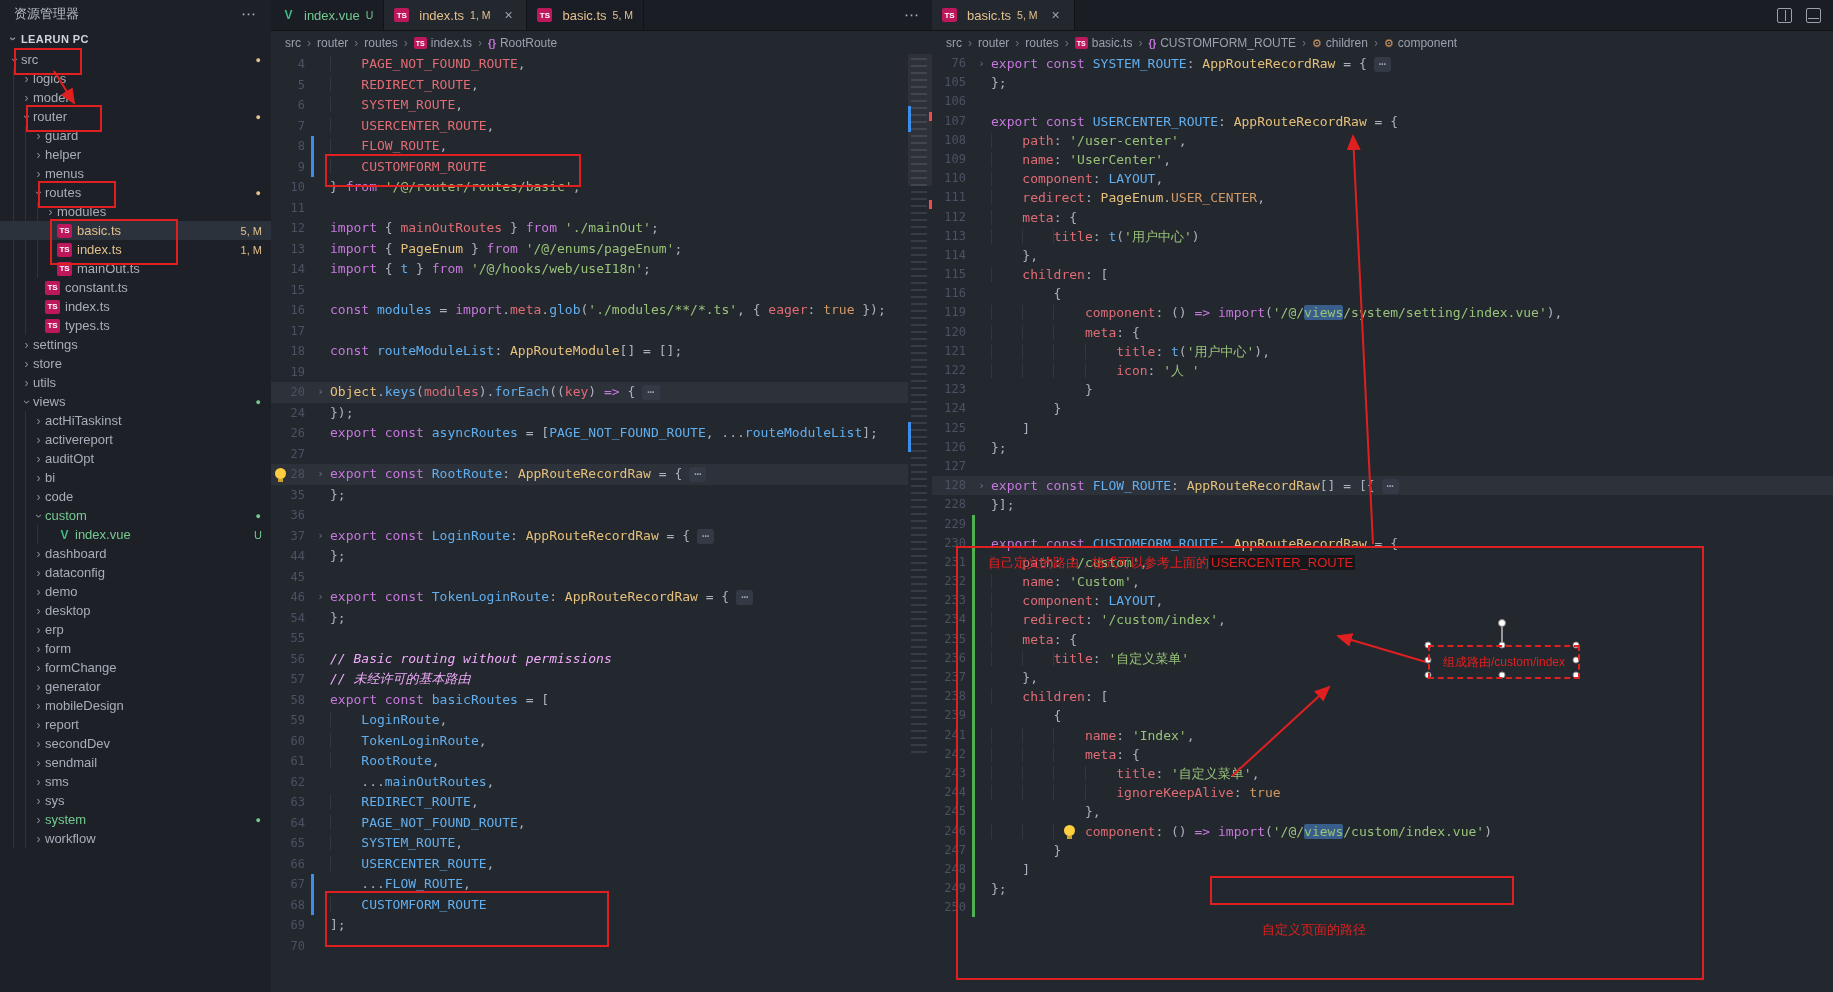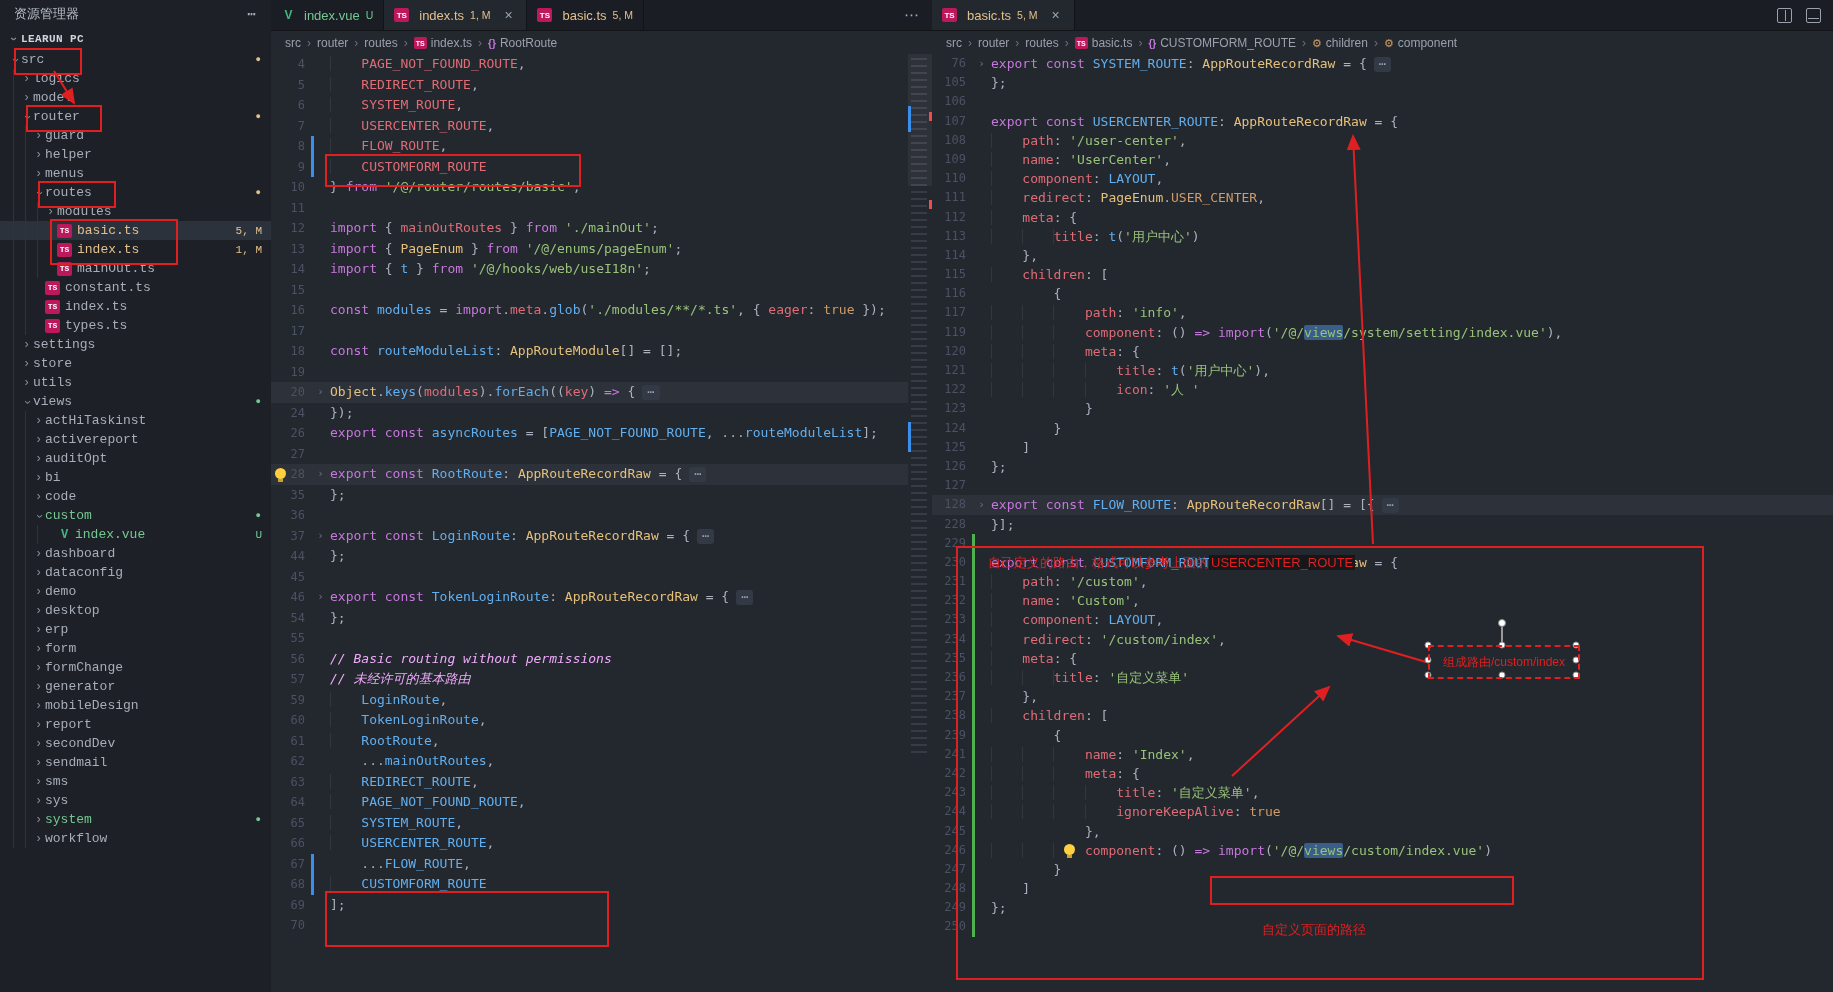--- a/index.html
+++ b/index.html
@@ -1,20 +1,20 @@
 <!DOCTYPE html>
 <html><head>
 <meta charset="utf-8">
 <style>
   html,body{margin:0;padding:0;background:#121418;}
   .app{position:relative;width:1833px;height:992px;background:#23272e;color:#abb2bf;
        font-family:"Liberation Sans",sans-serif;overflow:hidden;font-size:13px;}
 
   
-  .sidebar{position:absolute;left:0;top:0;width:271px;height:100%;background:#1d2026;border-right:1px solid #111316;overflow:hidden;font-family:Liberation Mono, monospace;}
+  .sidebar{position:absolute;left:0;top:0;width:271px;height:100%;background:#1d2026;border-right:1px solid #111316;overflow:hidden;}
   .side-head{height:28px;display:flex;align-items:center;padding:0 14px;color:#b9bfc9;}
   .side-head .spacer{flex:1}
   .more-icon{color:#aab1bc;font-size:15px;letter-spacing:1px;cursor:pointer}
   .ws-head{height:22px;display:flex;align-items:center;font-size:11px;font-weight:bold;color:#d0d5dd;padding:0 6px;letter-spacing:.4px;gap:2px}
   .tree{position:relative}
   .tree-row{display:flex;align-items:center;height:19px;color:#a7aeb9;padding-left:8px;cursor:pointer;white-space:nowrap}
   .tree-row.selected{background:#2c323c}
   .indent{display:inline-block;align-self:stretch;background:repeating-linear-gradient(90deg,transparent 0 5px,#2e333c 5px 6px,transparent 6px 12px)}
   .chev{width:13px;min-width:13px;text-align:center;color:#868d99;font-size:12px;display:inline-block;transition:none}
   .chev.open{transform:rotate(90deg)}
@@ -468,20 +468,21 @@
           <div class="code-row"><span class="lnum">35</span><span class="gitbar"></span><span class="foldcol"></span><span class="codetext"><span class="tk-p">};</span></span></div>
           <div class="code-row"><span class="lnum">36</span><span class="gitbar"></span><span class="foldcol"></span><span class="codetext"></span></div>
           <div class="code-row"><span class="lnum">37</span><span class="gitbar"></span><span class="foldcol">›</span><span class="codetext"><span class="tk-k">export</span><span class="tk-p"> </span><span class="tk-k">const</span><span class="tk-p"> </span><span class="tk-f">LoginRoute</span><span class="tk-p">: </span><span class="tk-ty">AppRouteRecordRaw</span><span class="tk-p"> = {</span><span class="fold-ellipsis">⋯</span></span></div>
           <div class="code-row"><span class="lnum">44</span><span class="gitbar"></span><span class="foldcol"></span><span class="codetext"><span class="tk-p">};</span></span></div>
           <div class="code-row"><span class="lnum">45</span><span class="gitbar"></span><span class="foldcol"></span><span class="codetext"></span></div>
           <div class="code-row"><span class="lnum">46</span><span class="gitbar"></span><span class="foldcol">›</span><span class="codetext"><span class="tk-k">export</span><span class="tk-p"> </span><span class="tk-k">const</span><span class="tk-p"> </span><span class="tk-f">TokenLoginRoute</span><span class="tk-p">: </span><span class="tk-ty">AppRouteRecordRaw</span><span class="tk-p"> = {</span><span class="fold-ellipsis">⋯</span></span></div>
           <div class="code-row"><span class="lnum">54</span><span class="gitbar"></span><span class="foldcol"></span><span class="codetext"><span class="tk-p">};</span></span></div>
           <div class="code-row"><span class="lnum">55</span><span class="gitbar"></span><span class="foldcol"></span><span class="codetext"></span></div>
           <div class="code-row"><span class="lnum">56</span><span class="gitbar"></span><span class="foldcol"></span><span class="codetext"><span class="tk-c">// Basic routing without permissions</span></span></div>
           <div class="code-row"><span class="lnum">57</span><span class="gitbar"></span><span class="foldcol"></span><span class="codetext"><span class="tk-c">// 未经许可的基本路由</span></span></div>
+          <div class="code-row"><span class="lnum">58</span><span class="gitbar"></span><span class="foldcol"></span><span class="codetext"><span class="tk-k">export</span><span class="tk-p"> </span><span class="tk-k">const</span><span class="tk-p"> </span><span class="tk-f">basicRoutes</span><span class="tk-p"> = [</span></span></div>
           <div class="code-row"><span class="lnum">59</span><span class="gitbar"></span><span class="foldcol"></span><span class="codetext"><span class="tk-p ws">    </span><span class="tk-f">LoginRoute</span><span class="tk-p">,</span></span></div>
           <div class="code-row"><span class="lnum">60</span><span class="gitbar"></span><span class="foldcol"></span><span class="codetext"><span class="tk-p ws">    </span><span class="tk-f">TokenLoginRoute</span><span class="tk-p">,</span></span></div>
           <div class="code-row"><span class="lnum">61</span><span class="gitbar"></span><span class="foldcol"></span><span class="codetext"><span class="tk-p ws">    </span><span class="tk-f">RootRoute</span><span class="tk-p">,</span></span></div>
           <div class="code-row"><span class="lnum">62</span><span class="gitbar"></span><span class="foldcol"></span><span class="codetext"><span class="tk-p">    ...</span><span class="tk-f">mainOutRoutes</span><span class="tk-p">,</span></span></div>
           <div class="code-row"><span class="lnum">63</span><span class="gitbar"></span><span class="foldcol"></span><span class="codetext"><span class="tk-p ws">    </span><span class="tk-f">REDIRECT_ROUTE</span><span class="tk-p">,</span></span></div>
           <div class="code-row"><span class="lnum">64</span><span class="gitbar"></span><span class="foldcol"></span><span class="codetext"><span class="tk-p ws">    </span><span class="tk-f">PAGE_NOT_FOUND_ROUTE</span><span class="tk-p">,</span></span></div>
           <div class="code-row"><span class="lnum">65</span><span class="gitbar"></span><span class="foldcol"></span><span class="codetext"><span class="tk-p ws">    </span><span class="tk-f">SYSTEM_ROUTE</span><span class="tk-p">,</span></span></div>
           <div class="code-row"><span class="lnum">66</span><span class="gitbar"></span><span class="foldcol"></span><span class="codetext"><span class="tk-p ws">    </span><span class="tk-f">USERCENTER_ROUTE</span><span class="tk-p">,</span></span></div>
           <div class="code-row"><span class="lnum">67</span><span class="gitbar git-mod"></span><span class="foldcol"></span><span class="codetext"><span class="tk-p">    ...</span><span class="tk-f">FLOW_ROUTE</span><span class="tk-p">,</span></span></div>
           <div class="code-row"><span class="lnum">68</span><span class="gitbar git-mod"></span><span class="foldcol"></span><span class="codetext"><span class="tk-p ws">    </span><span class="tk-f">CUSTOMFORM_ROUTE</span></span></div>
@@ -559,21 +560,20 @@
           <div class="code-row"><span class="lnum">107</span><span class="gitbar"></span><span class="foldcol"></span><span class="codetext"><span class="tk-k">export</span><span class="tk-p"> </span><span class="tk-k">const</span><span class="tk-p"> </span><span class="tk-f">USERCENTER_ROUTE</span><span class="tk-p">: </span><span class="tk-ty">AppRouteRecordRaw</span><span class="tk-p"> = {</span></span></div>
           <div class="code-row"><span class="lnum">108</span><span class="gitbar"></span><span class="foldcol"></span><span class="codetext"><span class="tk-p ws">    </span><span class="tk-v">path</span><span class="tk-p">: </span><span class="tk-s">'/user-center'</span><span class="tk-p">,</span></span></div>
           <div class="code-row"><span class="lnum">109</span><span class="gitbar"></span><span class="foldcol"></span><span class="codetext"><span class="tk-p ws">    </span><span class="tk-v">name</span><span class="tk-p">: </span><span class="tk-s">'UserCenter'</span><span class="tk-p">,</span></span></div>
           <div class="code-row"><span class="lnum">110</span><span class="gitbar"></span><span class="foldcol"></span><span class="codetext"><span class="tk-p ws">    </span><span class="tk-v">component</span><span class="tk-p">: </span><span class="tk-f">LAYOUT</span><span class="tk-p">,</span></span></div>
           <div class="code-row"><span class="lnum">111</span><span class="gitbar"></span><span class="foldcol"></span><span class="codetext"><span class="tk-p ws">    </span><span class="tk-v">redirect</span><span class="tk-p">: </span><span class="tk-ty">PageEnum</span><span class="tk-p">.</span><span class="tk-n">USER_CENTER</span><span class="tk-p">,</span></span></div>
           <div class="code-row"><span class="lnum">112</span><span class="gitbar"></span><span class="foldcol"></span><span class="codetext"><span class="tk-p ws">    </span><span class="tk-v">meta</span><span class="tk-p">: {</span></span></div>
           <div class="code-row"><span class="lnum">113</span><span class="gitbar"></span><span class="foldcol"></span><span class="codetext"><span class="tk-p ws">        </span><span class="tk-v">title</span><span class="tk-p">: </span><span class="tk-f">t</span><span class="tk-p">(</span><span class="tk-s">'用户中心'</span><span class="tk-p">)</span></span></div>
           <div class="code-row"><span class="lnum">114</span><span class="gitbar"></span><span class="foldcol"></span><span class="codetext"><span class="tk-p">    },</span></span></div>
           <div class="code-row"><span class="lnum">115</span><span class="gitbar"></span><span class="foldcol"></span><span class="codetext"><span class="tk-p ws">    </span><span class="tk-v">children</span><span class="tk-p">: [</span></span></div>
           <div class="code-row"><span class="lnum">116</span><span class="gitbar"></span><span class="foldcol"></span><span class="codetext"><span class="tk-p">        {</span></span></div>
-          <div class="code-row"><span class="lnum">117</span><span class="gitbar"></span><span class="foldcol"></span><span class="codetext"><span class="tk-p ws">            </span><span class="tk-v">path</span><span class="tk-p">: </span><span class="tk-s">'info'</span><span class="tk-p">,</span></span></div>
           <div class="code-row"><span class="lnum">119</span><span class="gitbar"></span><span class="foldcol"></span><span class="codetext"><span class="tk-p ws">            </span><span class="tk-v">component</span><span class="tk-p">: () </span><span class="tk-k">=&gt;</span><span class="tk-p"> </span><span class="tk-k">import</span><span class="tk-p">(</span><span class="tk-s">'/@/</span><span class="tk-se">views</span><span class="tk-s">/system/setting/index.vue'</span><span class="tk-p">),</span></span></div>
           <div class="code-row"><span class="lnum">120</span><span class="gitbar"></span><span class="foldcol"></span><span class="codetext"><span class="tk-p ws">            </span><span class="tk-v">meta</span><span class="tk-p">: {</span></span></div>
           <div class="code-row"><span class="lnum">121</span><span class="gitbar"></span><span class="foldcol"></span><span class="codetext"><span class="tk-p ws">                </span><span class="tk-v">title</span><span class="tk-p">: </span><span class="tk-f">t</span><span class="tk-p">(</span><span class="tk-s">'用户中心'</span><span class="tk-p">),</span></span></div>
           <div class="code-row"><span class="lnum">122</span><span class="gitbar"></span><span class="foldcol"></span><span class="codetext"><span class="tk-p ws">                </span><span class="tk-v">icon</span><span class="tk-p">: </span><span class="tk-s">'人 '</span></span></div>
           <div class="code-row"><span class="lnum">123</span><span class="gitbar"></span><span class="foldcol"></span><span class="codetext"><span class="tk-p">            }</span></span></div>
           <div class="code-row"><span class="lnum">124</span><span class="gitbar"></span><span class="foldcol"></span><span class="codetext"><span class="tk-p">        }</span></span></div>
           <div class="code-row"><span class="lnum">125</span><span class="gitbar"></span><span class="foldcol"></span><span class="codetext"><span class="tk-p">    ]</span></span></div>
           <div class="code-row"><span class="lnum">126</span><span class="gitbar"></span><span class="foldcol"></span><span class="codetext"><span class="tk-p">};</span></span></div>
           <div class="code-row"><span class="lnum">127</span><span class="gitbar"></span><span class="foldcol"></span><span class="codetext"></span></div>
           <div class="code-row hl"><span class="lnum">128</span><span class="gitbar"></span><span class="foldcol">›</span><span class="codetext"><span class="tk-k">export</span><span class="tk-p"> </span><span class="tk-k">const</span><span class="tk-p"> </span><span class="tk-f">FLOW_ROUTE</span><span class="tk-p">: </span><span class="tk-ty">AppRouteRecordRaw</span><span class="tk-p">[] = [{</span><span class="fold-ellipsis">⋯</span></span></div>

